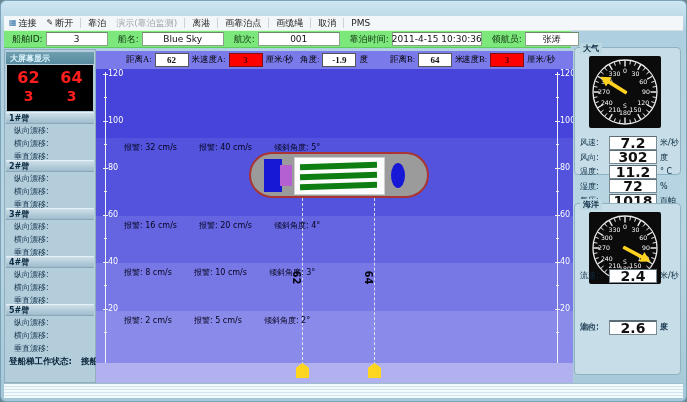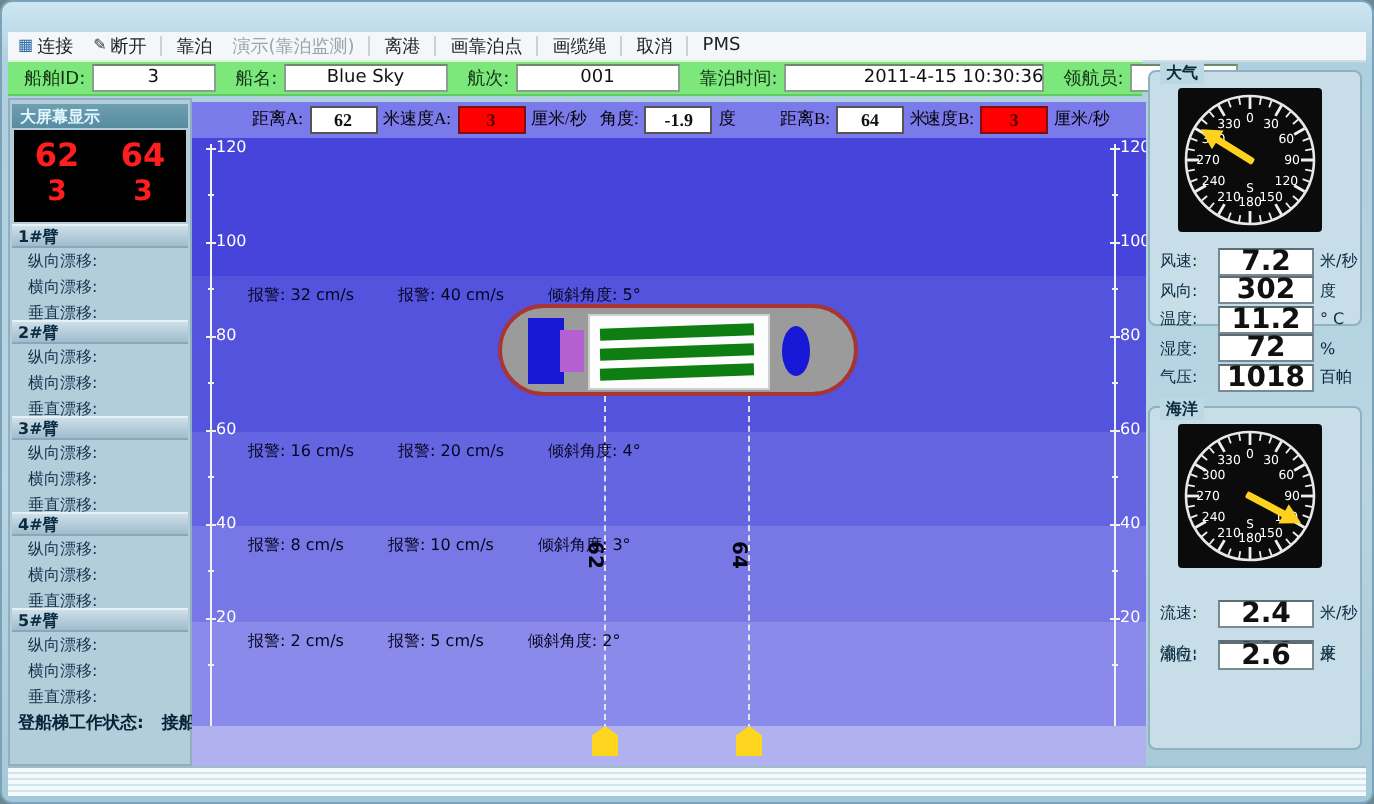--- a/index.html
+++ b/index.html
@@ -132,21 +132,21 @@
       <div class="gb-field">
         <div class="gb-label">船名:</div>
         <div class="gb-input" style="width: 80px;">Blue Sky</div>
       </div>
       <div class="gb-field">
         <div class="gb-label">航次:</div>
         <div class="gb-input" style="width: 80px;">001</div>
       </div>
       <div class="gb-field">
         <div class="gb-label">靠泊时间:</div>
-        <div class="gb-input" style="width: 88px; padding-left: 40px;">2011-4-15 10:30:36</div>
+        <div class="gb-input" style="width: 88px;">2011-4-15 10:30:36</div>
       </div>
       <div class="gb-field">
         <div class="gb-label">领航员:</div>
         <div class="gb-input" style="width: 52px; text-align: right;">张涛</div>
       </div>
     </div>
 
   <div class="abs sidebar">
     <div class="sb-title">大屏幕显示</div>
     <div class="black-panel">
@@ -296,21 +296,21 @@
         </div>
         <div class="alarm-line" style="top: 246px;">
           <div>报警: 2 cm/s</div>
           <div>报警: 5 cm/s</div>
           <div>倾斜角度: 2°</div>
         </div>
       </div>
   </div>
 
   <div class="abs rpanel">
-    <div class="groupbox" style="top:6px;height:128px">
+    <div class="groupbox" style="top:18px;height:128px">
       <span class="gb-title">大气</span>
       <div class="gauge-box" style="top:8px" id="gauge-atm"><svg width="72" height="72" viewBox="0 0 72 72" xmlns="http://www.w3.org/2000/svg">
             <circle cx="36" cy="36" r="32" fill="none" stroke="#e8e8e8" stroke-width="1.3"></circle>
             <line x1="36" y1="4.5" x2="36" y2="10.5" stroke="#eee" stroke-width="1.4" transform="rotate(0 36 36)"></line>
             <line x1="36" y1="4.5" x2="36" y2="8" stroke="#eee" stroke-width="0.9" transform="rotate(10 36 36)"></line>
             <line x1="36" y1="4.5" x2="36" y2="8" stroke="#eee" stroke-width="0.9" transform="rotate(20 36 36)"></line>
             <line x1="36" y1="4.5" x2="36" y2="10.5" stroke="#eee" stroke-width="1.4" transform="rotate(30 36 36)"></line>
             <line x1="36" y1="4.5" x2="36" y2="8" stroke="#eee" stroke-width="0.9" transform="rotate(40 36 36)"></line>
             <line x1="36" y1="4.5" x2="36" y2="8" stroke="#eee" stroke-width="0.9" transform="rotate(50 36 36)"></line>
             <line x1="36" y1="4.5" x2="36" y2="10.5" stroke="#eee" stroke-width="1.4" transform="rotate(60 36 36)"></line>
@@ -441,21 +441,21 @@
             <text x="15.0" y="38.2" fill="#fff" font-size="6.2" text-anchor="middle" font-family="DejaVu Sans,sans-serif">270</text>
             <text x="17.8" y="27.7" fill="#fff" font-size="6.2" text-anchor="middle" font-family="DejaVu Sans,sans-serif">300</text>
             <text x="25.5" y="20.0" fill="#fff" font-size="6.2" text-anchor="middle" font-family="DejaVu Sans,sans-serif">330</text>
             <text x="36" y="52" fill="#fff" font-size="6" text-anchor="middle">S</text>
             <g transform="rotate(118 36 36)">
               <rect x="34.2" y="14" width="3.6" height="24" rx="1" fill="#ffd21f"></rect>
               <polygon points="36,7 30.5,17 41.5,17" fill="#ffd21f"></polygon>
             </g>
           </svg></div>
       <div id="rows-sea">
-          <div class="v-row" style="top: 96px; padding-left: 25px;">
+          <div class="v-row" style="top: 65px; padding-left: 25px;">
             <div class="v-lab">流速:</div>
             <div class="v-box">2.4</div>
             <div class="v-unit">米/秒</div>
           </div>
           <div class="v-row" style="top: 116px;">
             <div class="v-lab">流向:</div>
             <div class="v-box">118</div>
             <div class="v-unit">度</div>
           </div>
           <div class="v-row" style="top: 117px;">

